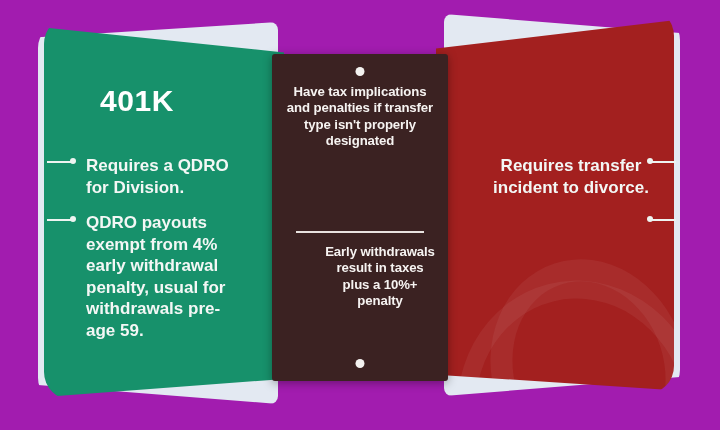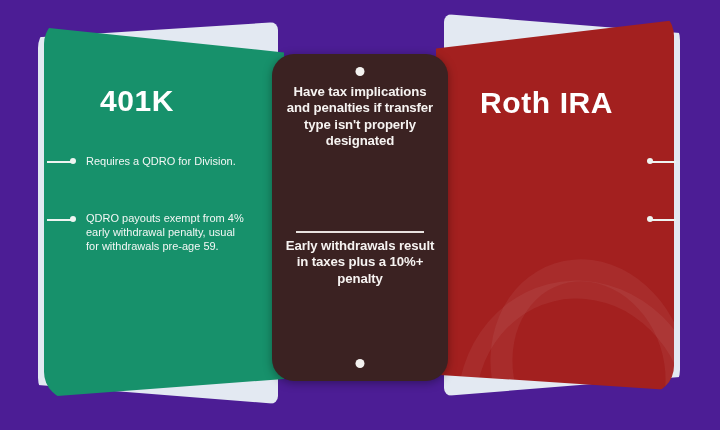--- a/index.html
+++ b/index.html
@@ -4,21 +4,21 @@
 <style>
   html, body {
     margin: 0;
     padding: 0;
     background: #ffffff;
   }
   #canvas {
     position: relative;
     width: 720px;
     height: 430px;
-    background: #4c1d95;
+    background: #a21caf;
     overflow: hidden;
     font-family: "Liberation Sans", sans-serif;
   }
 
   
   .shadow-plate {
     position: absolute;
     background: #e3e9f2;
   }
   #shadow-left {
@@ -85,21 +85,21 @@
   }
 
   
   #center-panel {
     position: absolute;
     left: 272px;
     top: 54px;
     width: 176px;
     height: 327px;
     background: #3b2222;
-    border-radius: 22px;
+    border-radius: 3px;
     box-shadow: 0 2px 10px rgba(0,0,0,0.35);
   }
   .stud {
     position: absolute;
     left: 50%;
     transform: translateX(-50%);
     width: 9px;
     height: 9px;
     border-radius: 50%;
     background: #f4f2f0;
@@ -121,40 +121,40 @@
     left: 10px;
     right: 10px;
     text-align: center;
     color: #f6f3f1;
     font-size: 13.2px;
     line-height: 1.24;
     font-weight: 600;
     letter-spacing: -0.1px;
   }
   #center-text-top { top: 30px; }
-  #center-text-bottom { top: 184px; }
+  #center-text-bottom { top: 190px; margin-left: 40px; }
 
   
   .panel-title {
     position: absolute;
     color: #ffffff;
     font-size: 30px;
     font-weight: 800;
     letter-spacing: 0.6px;
   }
   #title-401k { left: 100px; top: 84px; }
   #title-roth { left: 480px; top: 86px; }
 
   
   .bullet {
     position: absolute;
     color: #f3f7f5;
-    font-size: 11px;
+    font-size: 17px;
     line-height: 1.27;
-    font-weight: 400;
+    font-weight: 700;
   }
   .bullet-left  { left: 86px;  width: 160px; text-align: left; }
   .bullet-right { right: 60px; width: 178px; text-align: center; }
 
   #bullet-l1 { top: 155px; }
   #bullet-l2 { top: 212px; }
   #bullet-r1 { top: 155px; }
   #bullet-r2 { top: 212px; }
 
   
@@ -189,32 +189,32 @@
   <div class="shadow-plate" id="shadow-right"></div>
 
   <div class="wing" id="wing-left"></div>
 
   <div class="wing" id="wing-right">
     <div class="swirl" id="swirl-a"></div>
     <div class="swirl" id="swirl-b"></div>
   </div>
 
   <div class="panel-title" id="title-401k">401K</div>
-  <div class="panel-title" id="title-roth">Roth IRA</div>
 
   <div class="leader" id="leader-l1"></div>
   <div class="leader-dot" id="dot-l1"></div>
   <div class="bullet bullet-left" id="bullet-l1">Requires a QDRO for Division.</div>
 
   <div class="leader" id="leader-l2"></div>
   <div class="leader-dot" id="dot-l2"></div>
   <div class="bullet bullet-left" id="bullet-l2">QDRO payouts exempt from 4% early withdrawal penalty, usual for withdrawals pre-age 59.</div>
 
   <div class="leader" id="leader-r1"></div>
   <div class="leader-dot" id="dot-r1"></div>
+  <div class="bullet bullet-right" id="bullet-r1">Requires transfer incident to divorce.</div>
 
   <div class="leader" id="leader-r2"></div>
   <div class="leader-dot" id="dot-r2"></div>
 
   <div id="center-panel">
     <div class="stud" id="stud-top"></div>
     <div class="center-text" id="center-text-top">Have tax implications and penalties if transfer type isn't properly designated</div>
     <div id="center-divider"></div>
     <div class="center-text" id="center-text-bottom">Early withdrawals result in taxes plus a 10%+ penalty</div>
     <div class="stud" id="stud-bottom"></div>

